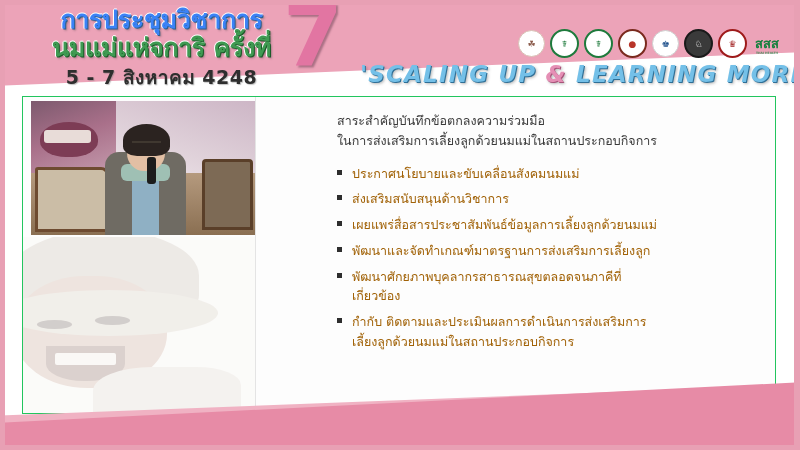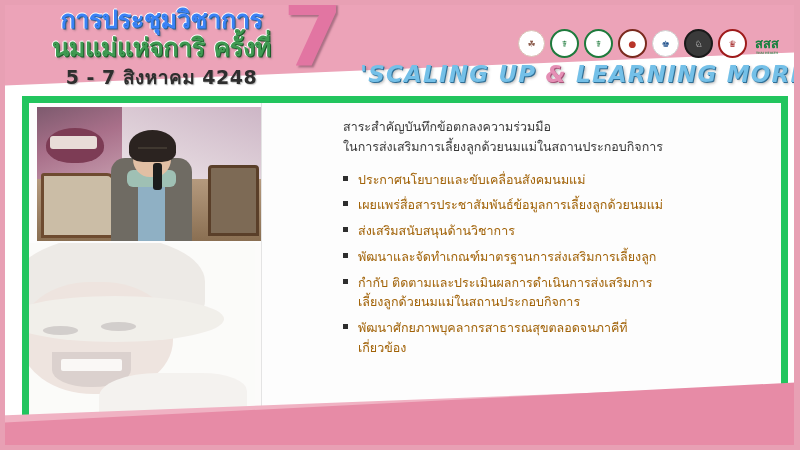--- a/index.html
+++ b/index.html
@@ -211,21 +211,21 @@
   }
 
   
   .content {
     position: absolute;
     left: 22px;
     top: 96px;
     width: 752px;
     height: 316px;
     background: #fdfdfd;
-    border: 7px solid #22c55e;
+    border: 1px solid #22c55e;
     z-index: 5;
     overflow: hidden;
   }
 
   .media-col {
     position: absolute;
     left: 0;
     top: 0;
     width: 232px;
     height: 316px;
@@ -523,40 +523,40 @@
         <div>ในการส่งเสริมการเลี้ยงลูกด้วยนมแม่ในสถานประกอบกิจการ</div>
       </div>
 
       <ul class="bullets">
         <li>
           <span class="marker"></span>
           <span class="bl">ประกาศนโยบายและขับเคลื่อนสังคมนมแม่</span>
         </li>
         <li>
           <span class="marker"></span>
-          <span class="bl">เผยแพร่สื่อสารประชาสัมพันธ์ข้อมูลการเลี้ยงลูกด้วยนมแม่</span>
+          <span class="bl">ส่งเสริมสนับสนุนด้านวิชาการ</span>
         </li>
         <li>
           <span class="marker"></span>
-          <span class="bl">ส่งเสริมสนับสนุนด้านวิชาการ</span>
+          <span class="bl">เผยแพร่สื่อสารประชาสัมพันธ์ข้อมูลการเลี้ยงลูกด้วยนมแม่</span>
         </li>
         <li>
           <span class="marker"></span>
           <span class="bl">พัฒนาและจัดทำเกณฑ์มาตรฐานการส่งเสริมการเลี้ยงลูก</span>
         </li>
         <li>
           <span class="marker"></span>
+          <span class="bl">พัฒนาศักยภาพบุคลากรสาธารณสุขตลอดจนภาคีที่</span>
+          <span class="bl">เกี่ยวข้อง</span>
+        </li>
+        <li>
+          <span class="marker"></span>
           <span class="bl">กำกับ ติดตามและประเมินผลการดำเนินการส่งเสริมการ</span>
           <span class="bl">เลี้ยงลูกด้วยนมแม่ในสถานประกอบกิจการ</span>
         </li>
-        <li>
-          <span class="marker"></span>
-          <span class="bl">พัฒนาศักยภาพบุคลากรสาธารณสุขตลอดจนภาคีที่</span>
-          <span class="bl">เกี่ยวข้อง</span>
-        </li>
       </ul>
     </div>
 
   </div>
 
   <div class="footer-wave-back"></div>
   <div class="footer-wave-front"></div>
 
 </div>
 

